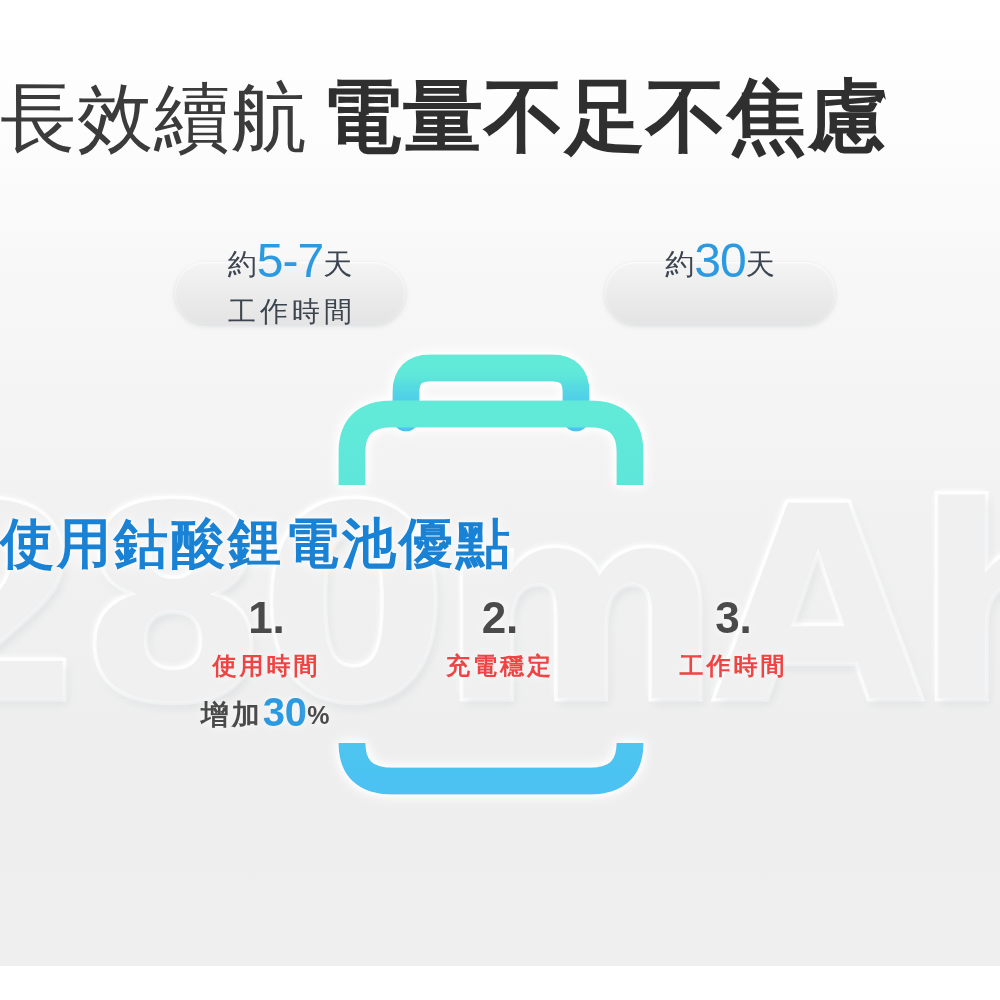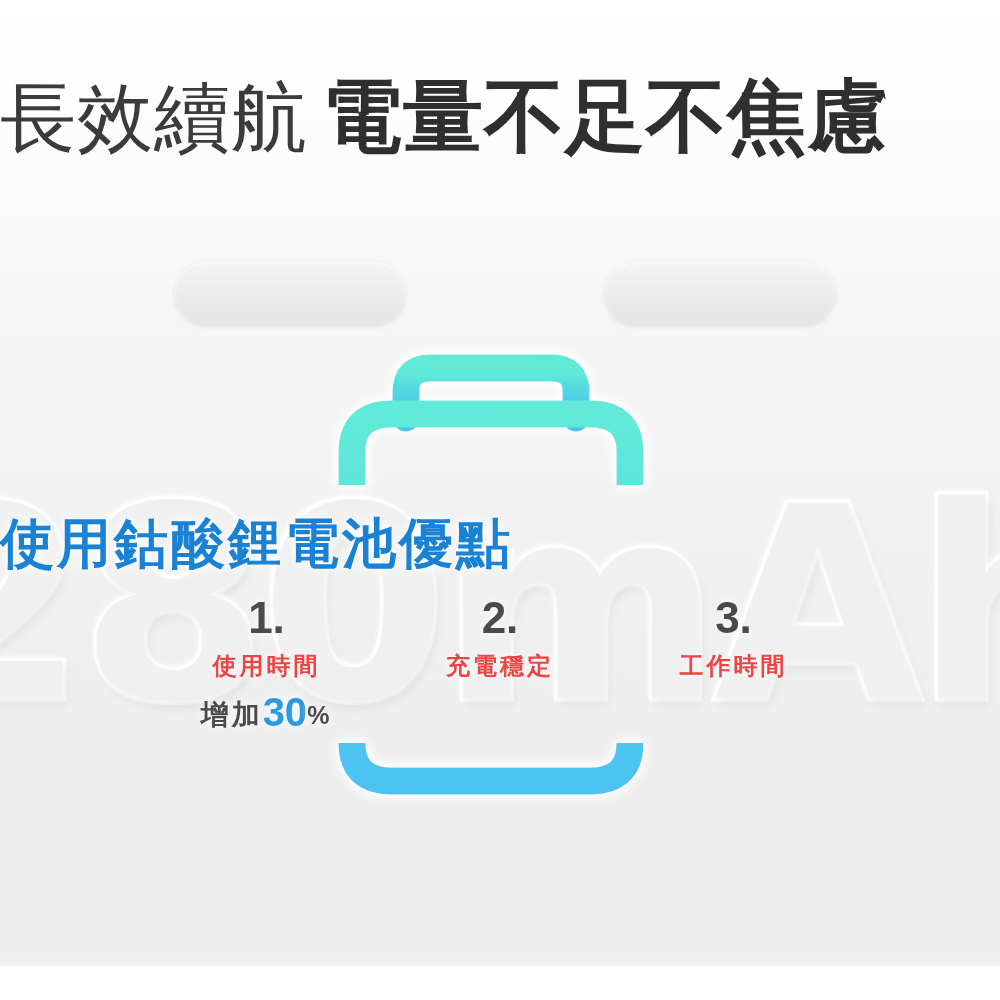--- a/index.html
+++ b/index.html
@@ -267,22 +267,31 @@
     </svg>
   </div>
 
   <div class="headline">
     <span class="h-light">長效續航</span><span class="h-bold">電量不足不焦慮</span>
   </div>
 
   <div class="badge badge-left"></div>
   <div class="badge badge-right"></div>
 
+  <div class="badge-text badge-text-left">
+    <div class="badge-line1">
+      <span class="approx">約</span><span class="num">5-7</span><span class="unit">天</span>
+    </div>
+    <div class="badge-line2">工作時間</div>
+  </div>
 
   <div class="badge-text badge-text-right">
+    <div class="badge-line1">
+      <span class="approx">約</span><span class="num">30</span><span class="unit">天</span>
+    </div>
   </div>
 
   <div class="center-heading">使用鈷酸鋰電池優點</div>
 
   <div class="benefits">
 
     <div class="benefit">
       <div class="benefit-num">1.</div>
       <div class="benefit-l1">使用時間</div>
       <div class="benefit-l2">

